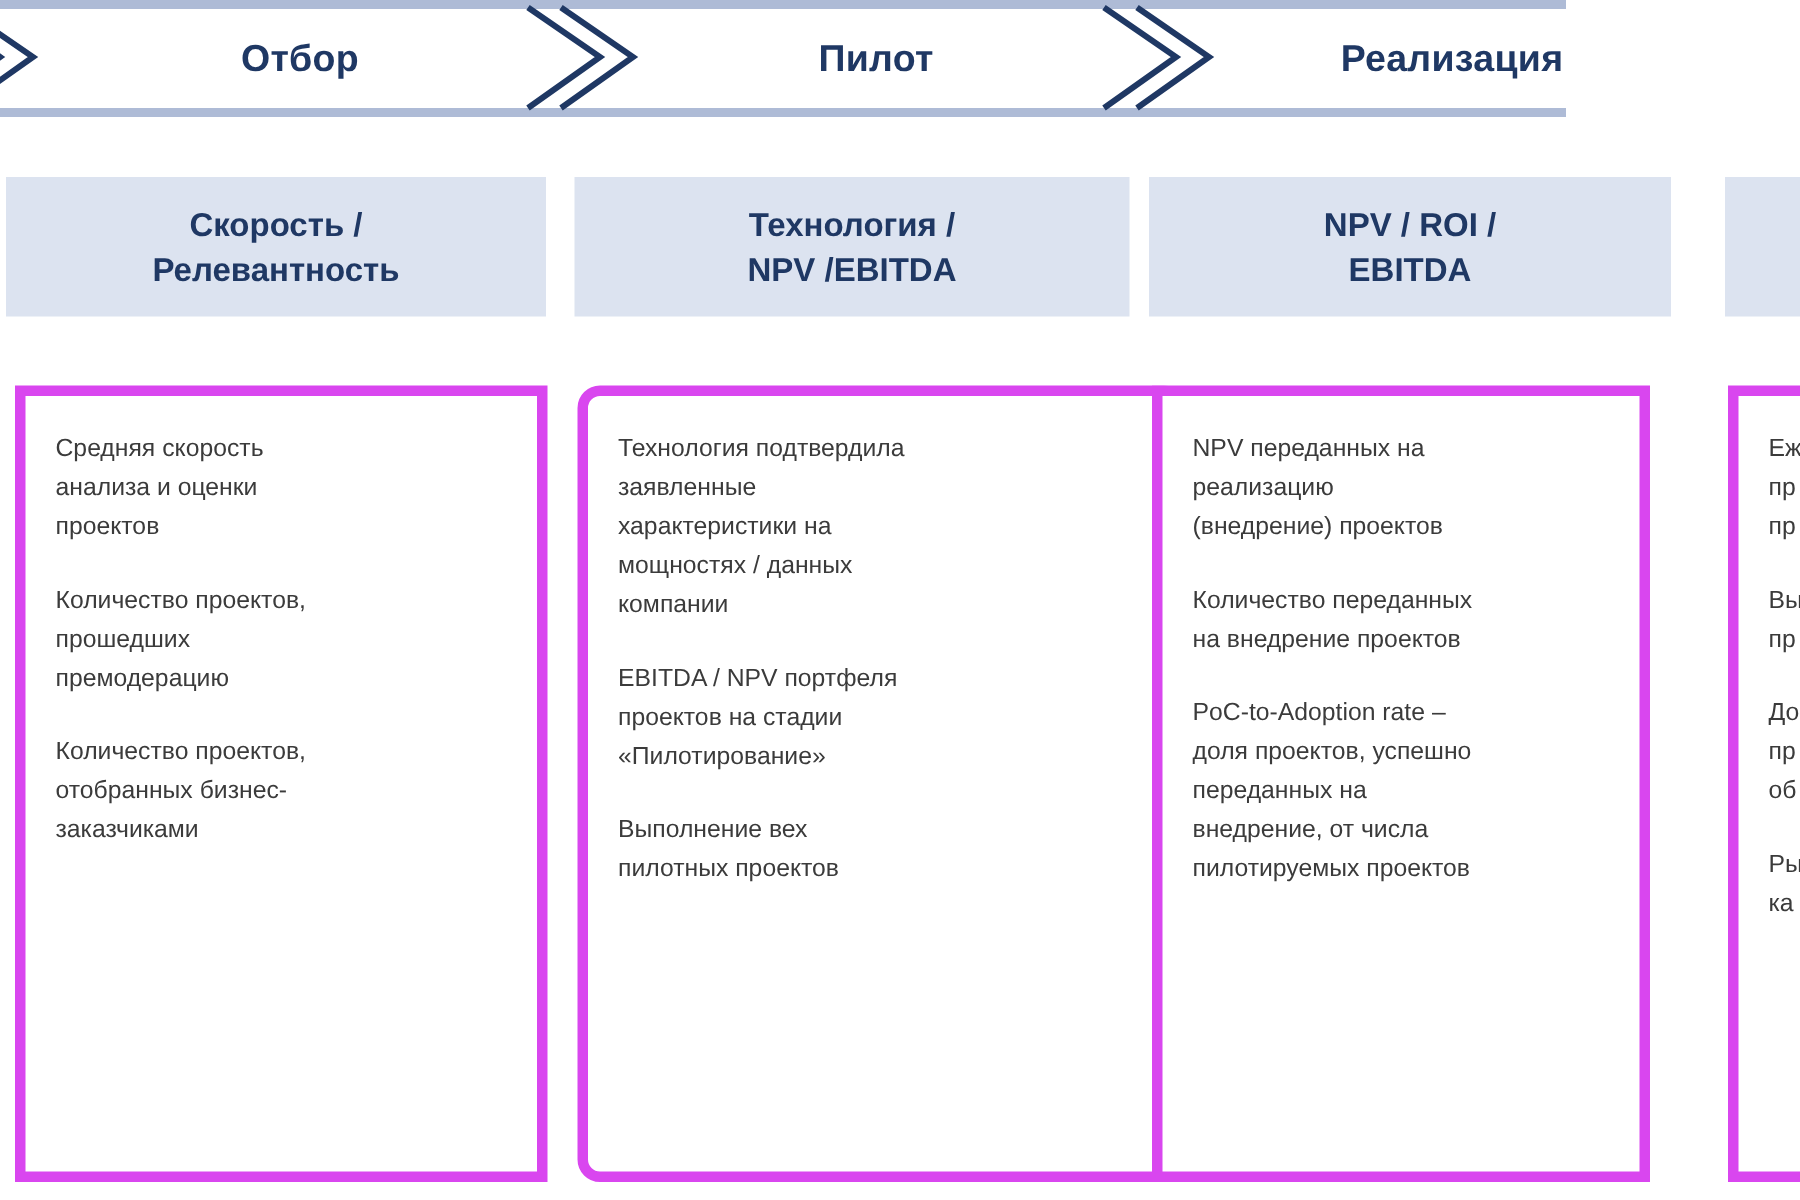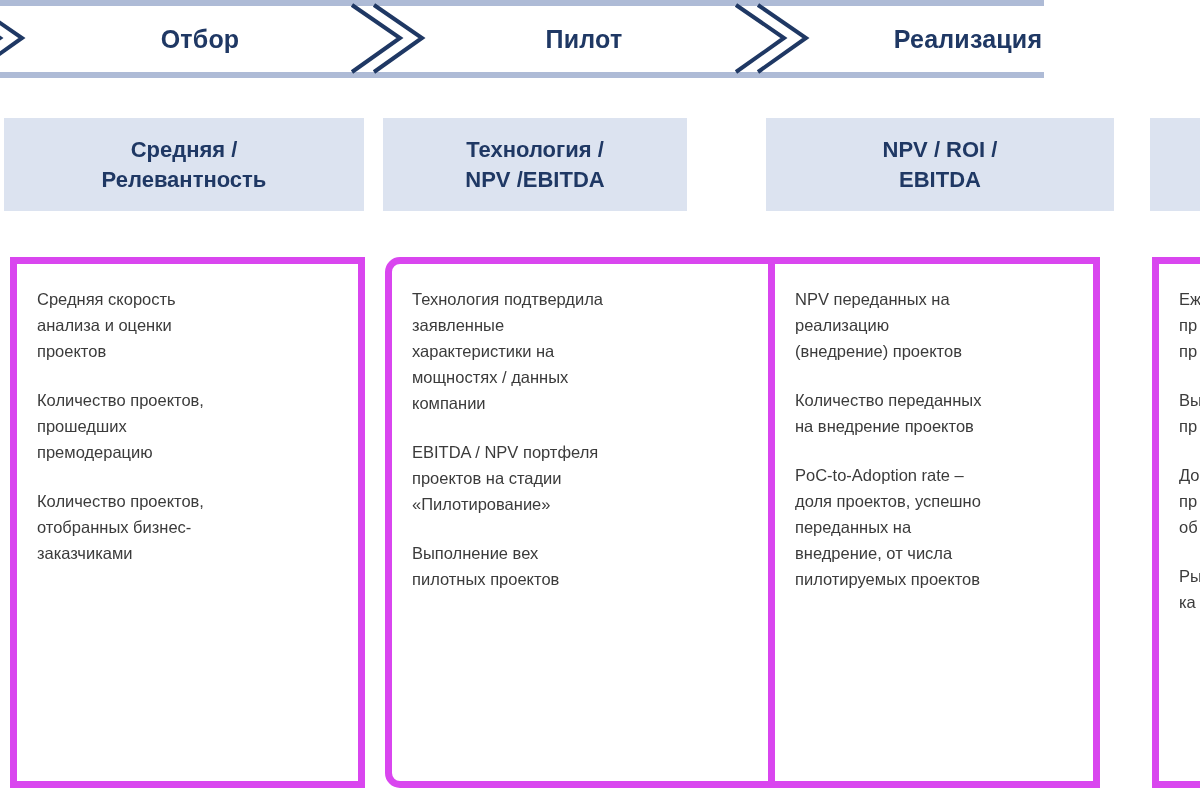--- a/index.html
+++ b/index.html
@@ -133,38 +133,38 @@
 
   <div class="stage-label" style="left:20px; width:360px;">Отбор</div>
   <div class="stage-label" style="left:404px; width:360px;">Пилот</div>
   <div class="stage-label" style="left:788px; width:360px;">Реализация</div>
 </div>
 
 <div id="columns">
 
   <div class="column">
     <div class="metric-header" style="left:4px; width:360px;">
-      <span class="hdr-inner">Средняя /
+      <span class="hdr-inner">Скорость /
 Релевантность</span>
     </div>
     <div class="metric-card" style="left:10px; width:355px;">
       <p>Средняя скорость
 анализа и оценки
 проектов</p>
       <p>Количество проектов,
 прошедших
 премодерацию</p>
       <p>Количество проектов,
 отобранных бизнес-
 заказчиками</p>
     </div>
   </div>
 
   <div class="column">
-    <div class="metric-header" style="left:383px; width:304px;">
+    <div class="metric-header" style="left:383px; width:370px;">
       <span class="hdr-inner">Технология /
 NPV /EBITDA</span>
     </div>
     <div class="metric-card" style="left:385px; width:406px;border-radius:15px;">
       <p>Технология подтвердила
 заявленные
 характеристики на
 мощностях / данных
 компании</p>
       <p>EBITDA / NPV портфеля

